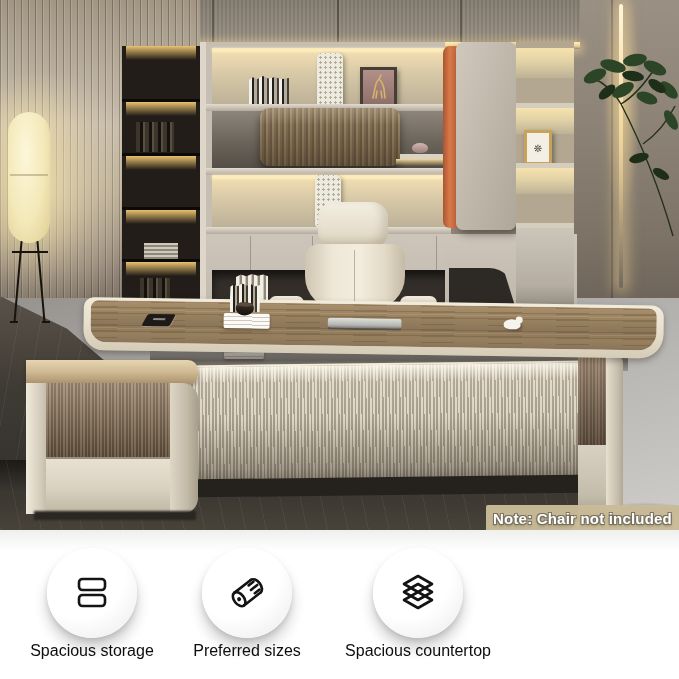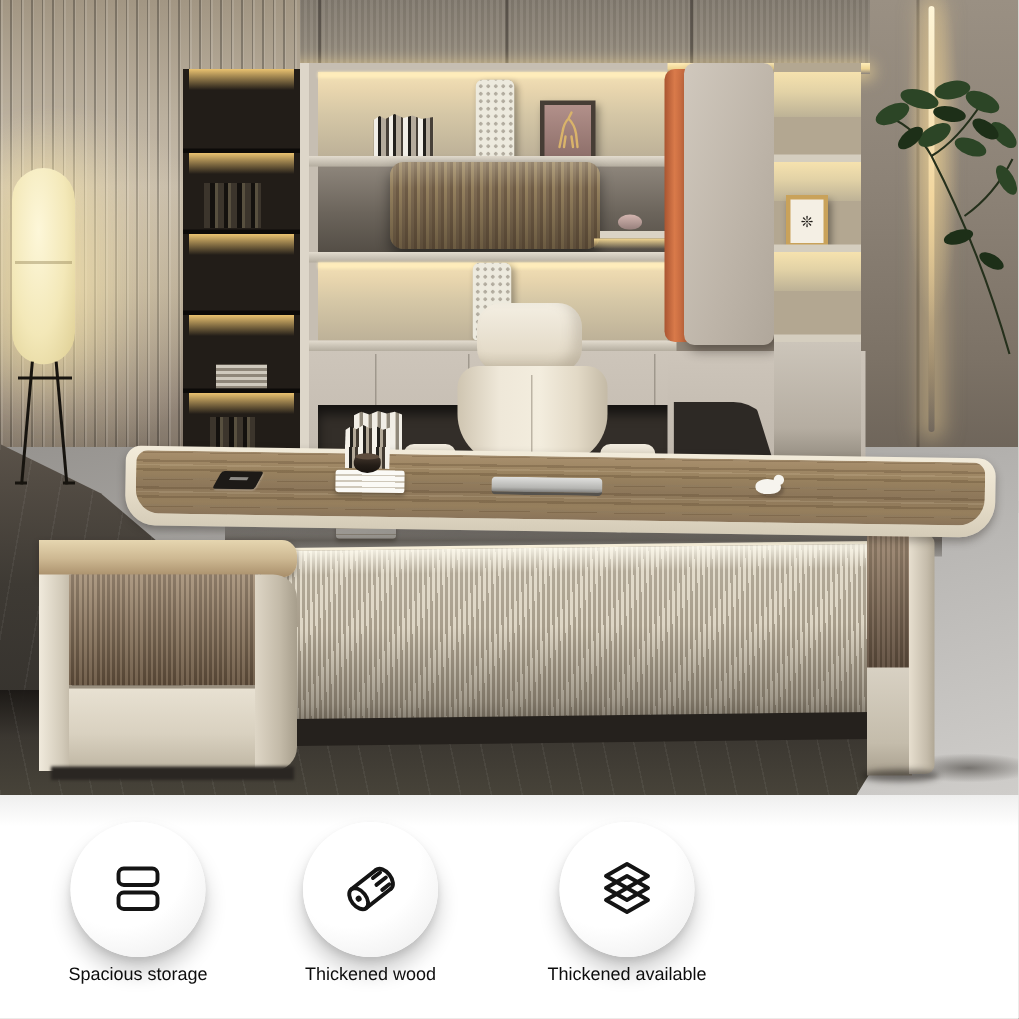--- a/index.html
+++ b/index.html
@@ -236,21 +236,21 @@
   .features { position:absolute; left:0; top:530px; width:679px; height:149px;
     background:linear-gradient(180deg,#efefee 0%,#ffffff 14%); }
   .feature { position:absolute; top:0; width:180px; height:149px; }
   .badge-circle { position:absolute; left:50%; top:18px; transform:translateX(-50%);
     width:90px; height:90px; border-radius:50%;
     background:radial-gradient(circle at 36% 28%, #ffffff 52%, #f6f6f6 72%, #e9e9e9 100%);
     box-shadow:0 10px 14px rgba(0,0,0,.20), 0 3px 5px rgba(0,0,0,.10);
     display:flex; align-items:center; justify-content:center; }
   .badge-circle svg { width:48px; height:48px; stroke:#141414; fill:none; stroke-width:2.6; stroke-linecap:round; stroke-linejoin:round; }
   .feature-label { position:absolute; left:50%; top:112px; transform:translateX(-50%);
-    font-size:12px; color:#0d0d0d; white-space:nowrap; }
+    font-size:16px; color:#0d0d0d; white-space:nowrap; }
 </style>
 </head>
 <body>
 
 <div class="stage">
 
   <div class="photo">
 
     <div class="abs wall-right"></div>
     <div class="abs wall-right-seam"></div>
@@ -421,20 +421,23 @@
     <div class="abs desktop">
       <div class="desktop-wood"></div>
       <div class="desk-item standing-books"></div>
       <div class="desk-item book-stack"></div>
       <div class="desk-item bowl"></div>
       <div class="desk-item power-module"></div>
       <div class="desk-item laptop"></div>
       <div class="desk-item bird"></div>
     </div>
 
+    <div class="abs note-badge">
+      <span>Note: Chair not included</span>
+    </div>
   </div>
 
   <div class="features">
 
     <div class="feature" style="left:2px">
       <div class="badge-circle">
         <svg viewBox="0 0 48 48">
           <rect x="11" y="10" width="26" height="11" rx="3.5"></rect>
           <rect x="11" y="26" width="26" height="11" rx="3.5"></rect>
         </svg>
@@ -447,29 +450,29 @@
         <svg viewBox="0 0 48 48">
           <g transform="rotate(-38 24 24)">
             <path d="M14 16 H35 M14 32 H35"></path>
             <path d="M35 16 A5 8 0 0 1 35 32"></path>
             <ellipse cx="14" cy="24" rx="5" ry="8"></ellipse>
             <circle cx="14" cy="24" r="2" fill="#141414" stroke="none"></circle>
             <path d="M30 19 h6 M29 24 h8 M30 29 h6"></path>
           </g>
         </svg>
       </div>
-      <div class="feature-label">Thickened wood</div>
+      <div class="feature-label">Preferred sizes</div>
     </div>
 
     <div class="feature" style="left:328px">
       <div class="badge-circle">
         <svg viewBox="0 0 48 48">
           <path d="M24 7 L38 15 L24 23 L10 15 Z"></path>
           <path d="M24 15 L38 23 L24 31 L10 23 Z"></path>
           <path d="M24 23 L38 31 L24 39 L10 31 Z"></path>
         </svg>
       </div>
-      <div class="feature-label">Thickened available</div>
+      <div class="feature-label">Spacious countertop</div>
     </div>
 
 
   </div>
 </div>
 
 </body></html>

